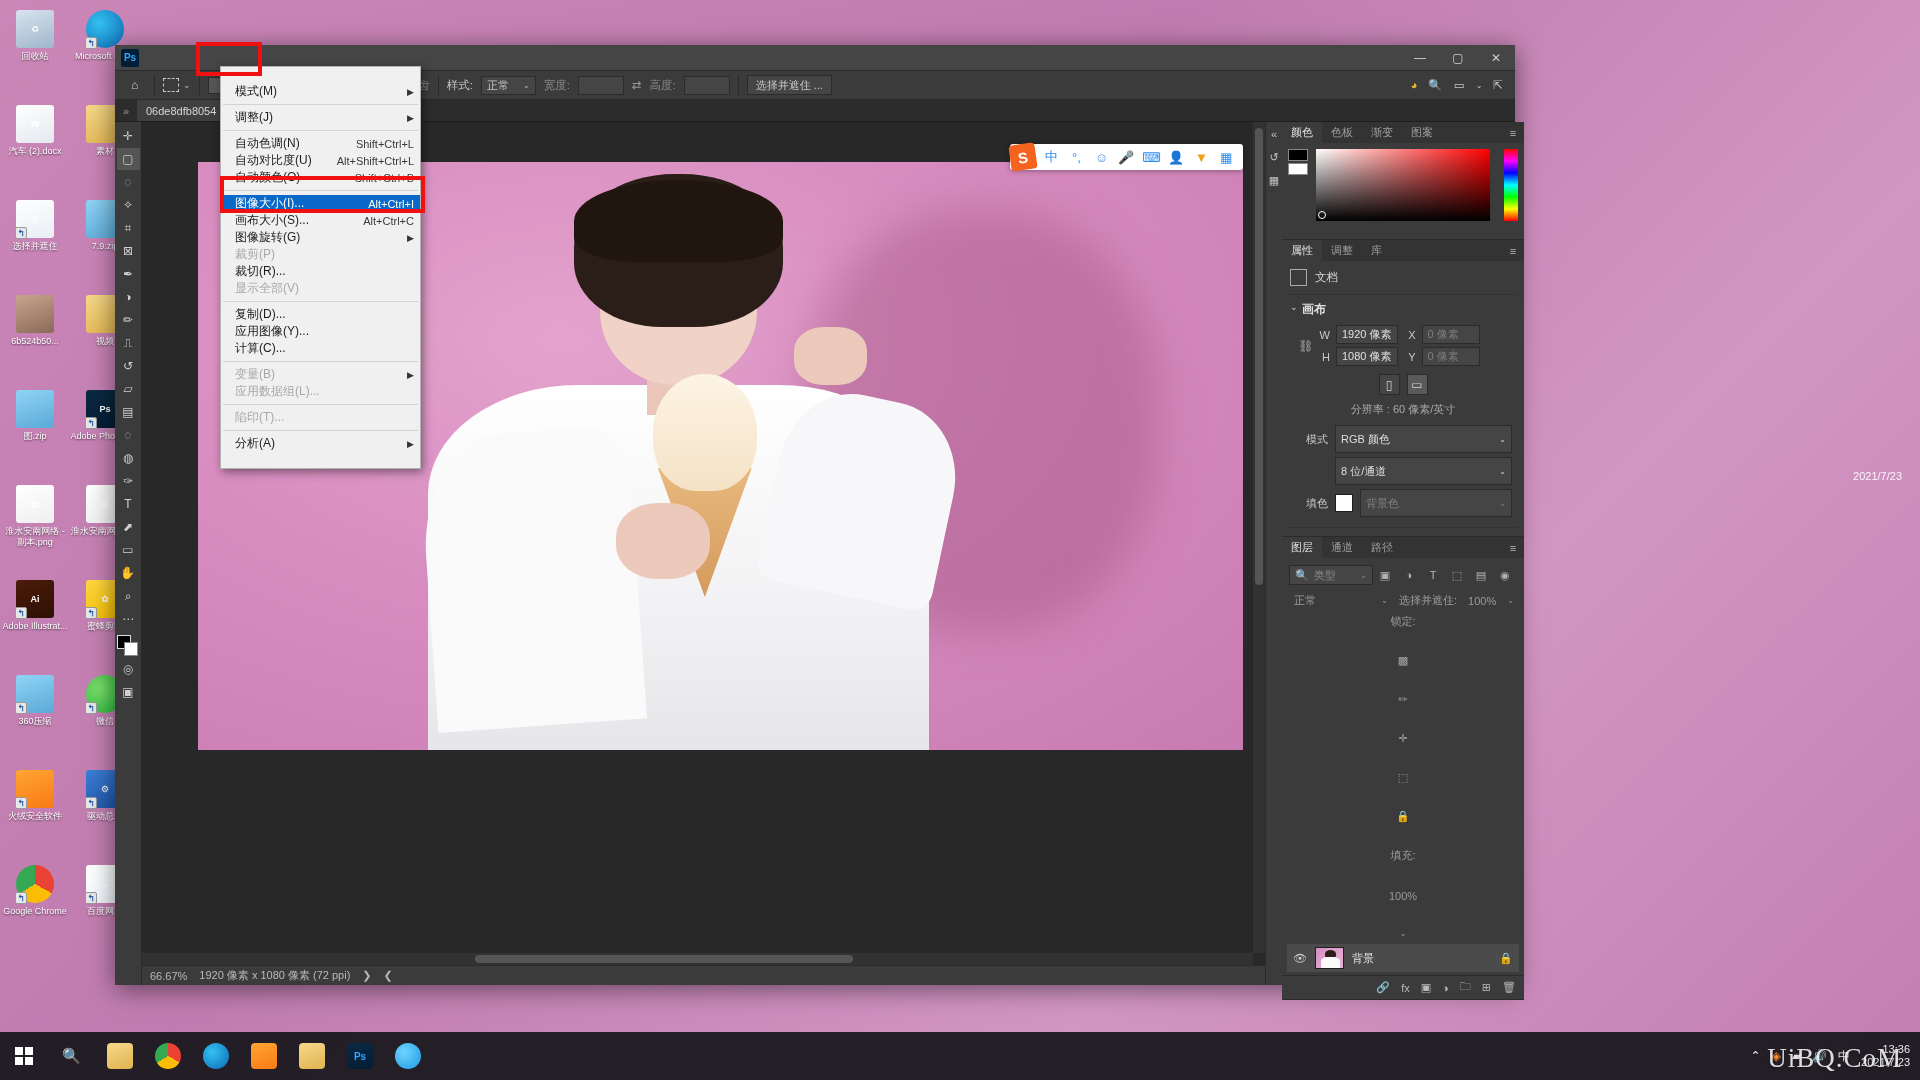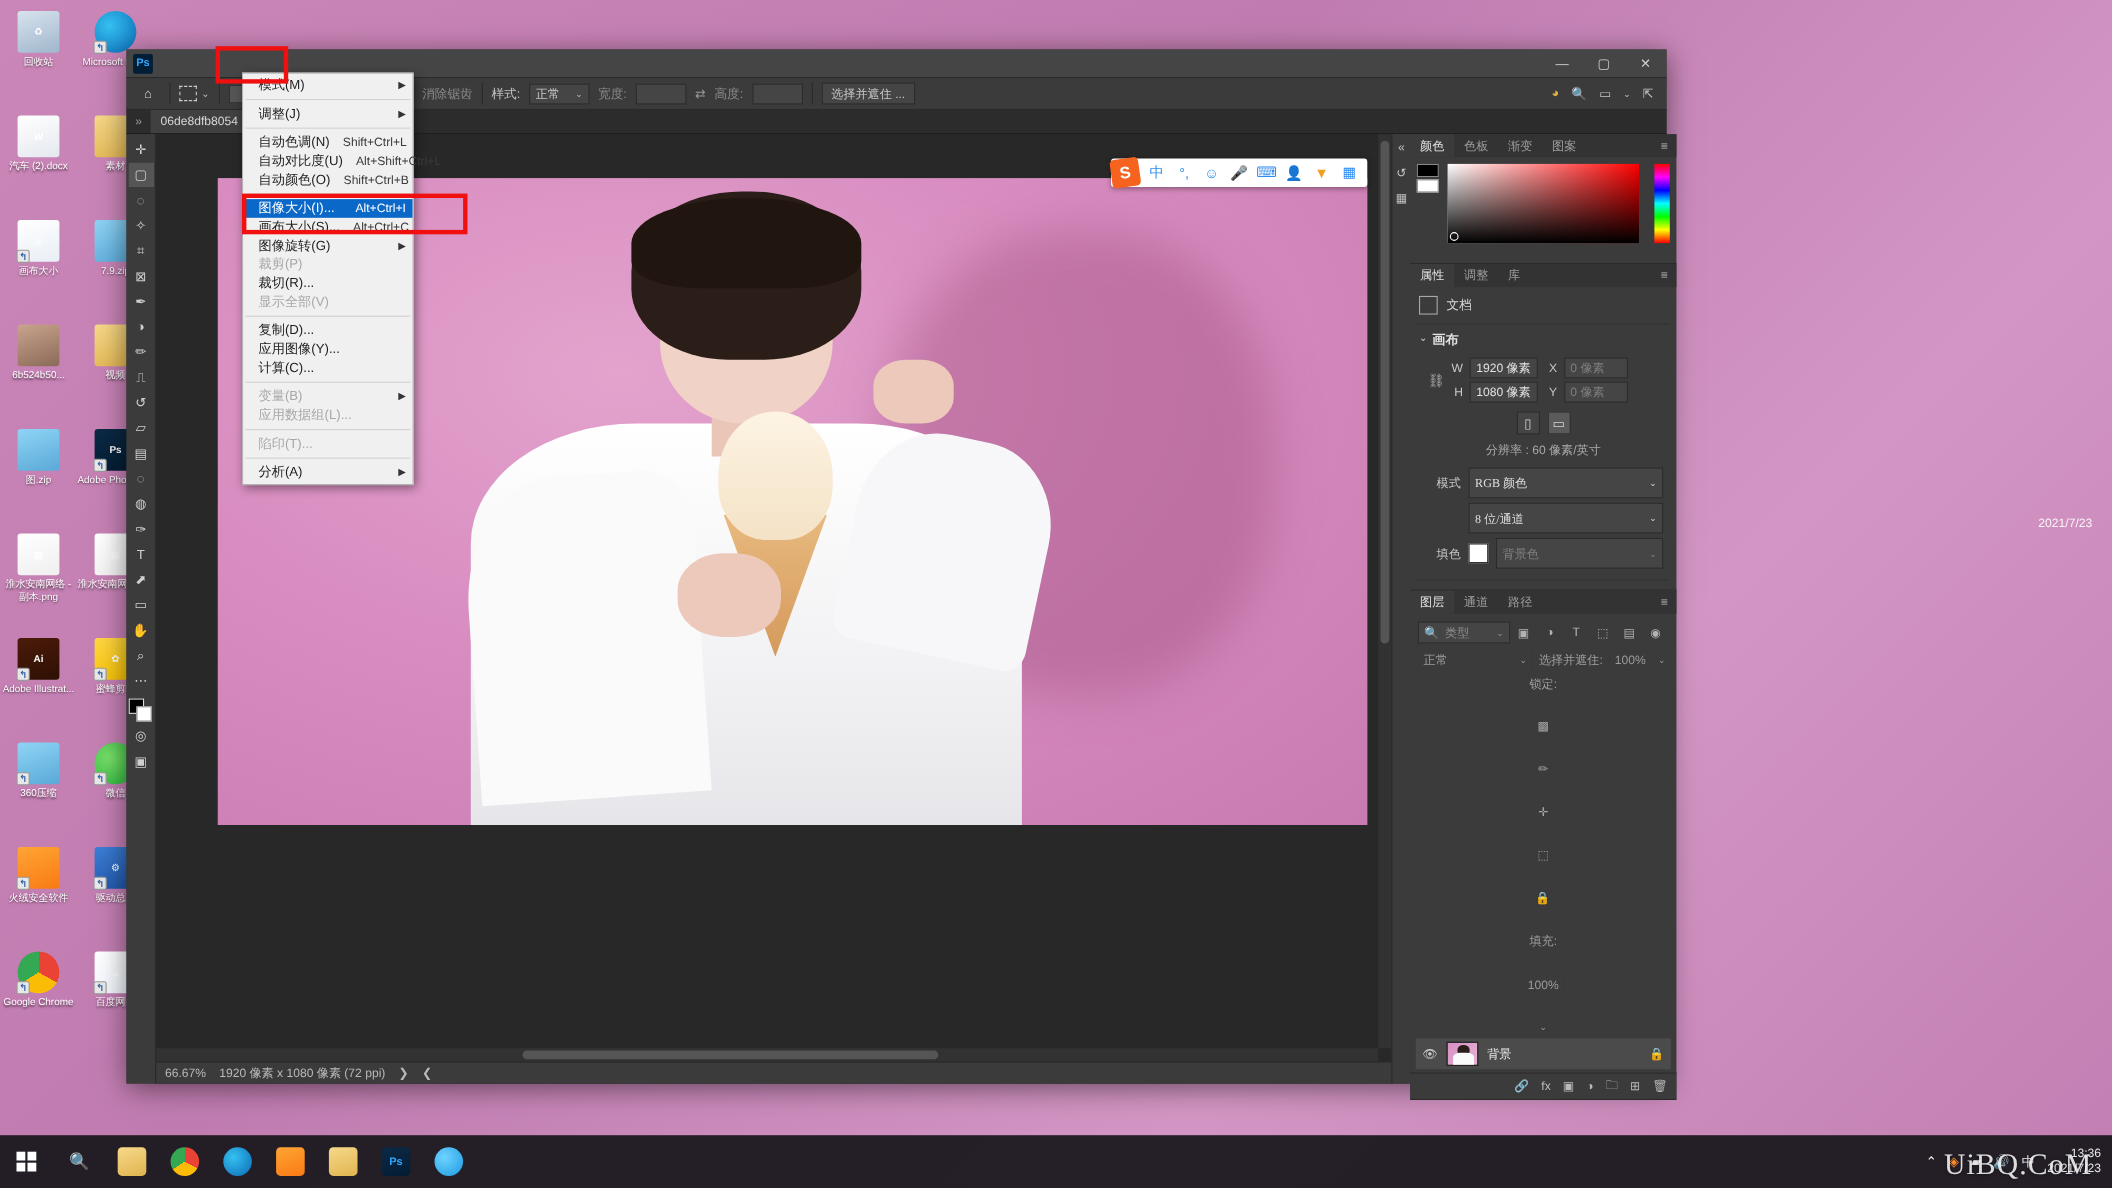--- a/index.html
+++ b/index.html
@@ -197,42 +197,42 @@
   .fld-lab { width:12px; text-align:right; font-size:11px;color:#c9c9c9; }
   .fld-box { background:#454545;border:1px solid #2b2b2b;height:19px;min-width:58px;display:flex;align-items:center;padding:0 5px;font-size:11px;color:#e0e0e0;}
   .fld-box.dim { color:#7e7e7e; }
   .link-ico { position:absolute;left:10px;top:50%;transform:translateY(-50%);color:#b5b5b5;font-size:12px;}
   .ori-row { display:flex;gap:7px;justify-content:center;padding:5px 0;}
   .ori-btn { width:21px;height:21px;background:#454545;border:1px solid #2b2b2b;display:flex;align-items:center;justify-content:center;}
   .ori-btn.on { background:#5a5a5a; }
   .res-row { text-align:center;font-size:11px;color:#a9a9a9;padding:2px 0 6px 0; }
   .mode-row { display:flex;align-items:center;gap:7px;padding:2px 6px 2px 14px; }
   .mode-lab { width:26px; font-size:11px;color:#c6c6c6;text-align:right; }
-  .mode-sel { flex:1;background:#454545;border:1px solid #2b2b2b;height:28px;display:flex;align-items:center;justify-content:space-between;padding:0 5px;font-size:11px;color:#dedede;font-family:Liberation Serif, serif;}
+  .mode-sel { flex:1;background:#454545;border:1px solid #2b2b2b;height:28px;display:flex;align-items:center;justify-content:space-between;padding:0 5px;font-size:11px;color:#dedede;}
   .mode-sel.dim { color:#808080; }
   
   .lay-filter { display:flex;align-items:center;gap:0; padding:4px 2px; }
   .lay-search { flex:0 0 84px; background:#454545;border:1px solid #2b2b2b;height:20px;display:flex;align-items:center;gap:5px;padding:0 5px;font-size:11px;color:#8d8d8d;}
   .lay-fico { width:24px;height:20px;display:flex;align-items:center;justify-content:center;color:#b2b2b2;font-size:11px;}
   .lay-row2 { display:flex;align-items:center;gap:6px;padding:2px 2px;font-size:11px;color:#9e9e9e;}
   .blend-sel { flex:0 0 104px;background:#3b3b3b;border:1px solid #3b3b3b;height:19px;display:flex;align-items:center;justify-content:space-between;padding:0 4px;color:#9b9b9b;}
   .opa-box { background:#3b3b3b;border:1px solid #3b3b3b;height:18px;display:flex;align-items:center;padding:0 4px;color:#9b9b9b;}
   .lay-row3 { display:flex;align-items:center;gap:24px;padding:2px 2px;font-size:11px;color:#9e9e9e;flex-direction:column;}
   .lock-ic { width:15px;height:15px;display:flex;align-items:center;justify-content:center;color:#a6a6a6;font-size:11px;}
   .layer-item { display:flex;align-items:center;gap:8px;background:#4b4b4b;padding:3px 6px;margin-top:4px;}
   .layer-thumb { width:29px;height:22px;background:linear-gradient(135deg,#d78fc3,#e6b4d6);border:1px solid #1f1f1f;position:relative;overflow:hidden;}
   .layer-thumb .h { position:absolute;left:9px;top:2px;width:11px;height:8px;background:#2b1d18;border-radius:50% 50% 30% 30%;}
   .layer-thumb .b { position:absolute;left:5px;top:9px;width:19px;height:12px;background:#fafafa;border-radius:35% 35% 0 0;}
   .layer-name { flex:1;font-size:11px;color:#e2e2e2; }
   #layer-bottom-bar { height:24px;background:#3b3b3b;border-top:1px solid #2d2d2d;display:flex;align-items:center;justify-content:flex-end;gap:11px;padding-right:8px;color:#b9b9b9;font-size:11px;}
   
   #image-menu {
-    position:absolute; left:220px; top:66px; width:156px;
+    position:absolute; left:220px; top:66px; width:201px;
     background:#f0f0f0; color:#1d1d1d; border:1px solid #b4b4b4;
-    box-shadow:2px 3px 9px rgba(0,0,0,.45); z-index:40; padding:2px 0;
+    box-shadow:2px 3px 9px rgba(0,0,0,.45); z-index:40; padding:16px 0;
     font-size:12px;
   }
   #image-menu .mrow {
     display:flex; align-items:center; height:17px; padding:0 6px 0 14px; position:relative; white-space:nowrap;
   }
   #image-menu .mrow .lbl { flex:1; }
   #image-menu .mrow .acc { color:#3a3a3a; font-size:11px; padding-left:12px; }
   #image-menu .mrow .sub { position:absolute; right:6px; font-size:9px; color:#333; }
   #image-menu .mrow.dis { color:#a8a8a8; }
   #image-menu .mrow.hl { background:#0a68c8; color:#fff; }
@@ -269,21 +269,21 @@
       <div class="dicon">
         <div class="glyph" style="background: linear-gradient(160deg, rgb(255, 255, 255), rgb(228, 232, 238));">W</div>
         <div class="lbl">汽车 (2).docx</div>
       </div>
       <div class="dicon">
         <div class="glyph" style="background: linear-gradient(160deg, rgb(246, 217, 138), rgb(224, 180, 79));"></div>
         <div class="lbl">素材</div>
       </div>
       <div class="dicon">
         <div class="glyph" style="background: linear-gradient(160deg, rgb(255, 255, 255), rgb(232, 238, 245));">◎<span class="shortcut-arrow">↰</span></div>
-        <div class="lbl">画布大小</div>
+        <div class="lbl">选择并遮住</div>
       </div>
       <div class="dicon">
         <div class="glyph" style="background: linear-gradient(160deg, rgb(143, 212, 245), rgb(90, 169, 216));"></div>
         <div class="lbl">7.9.zip</div>
       </div>
       <div class="dicon">
         <div class="glyph" style="background: linear-gradient(160deg, rgb(201, 164, 142), rgb(138, 106, 88));"></div>
         <div class="lbl">6b524b50...</div>
       </div>
       <div class="dicon">

